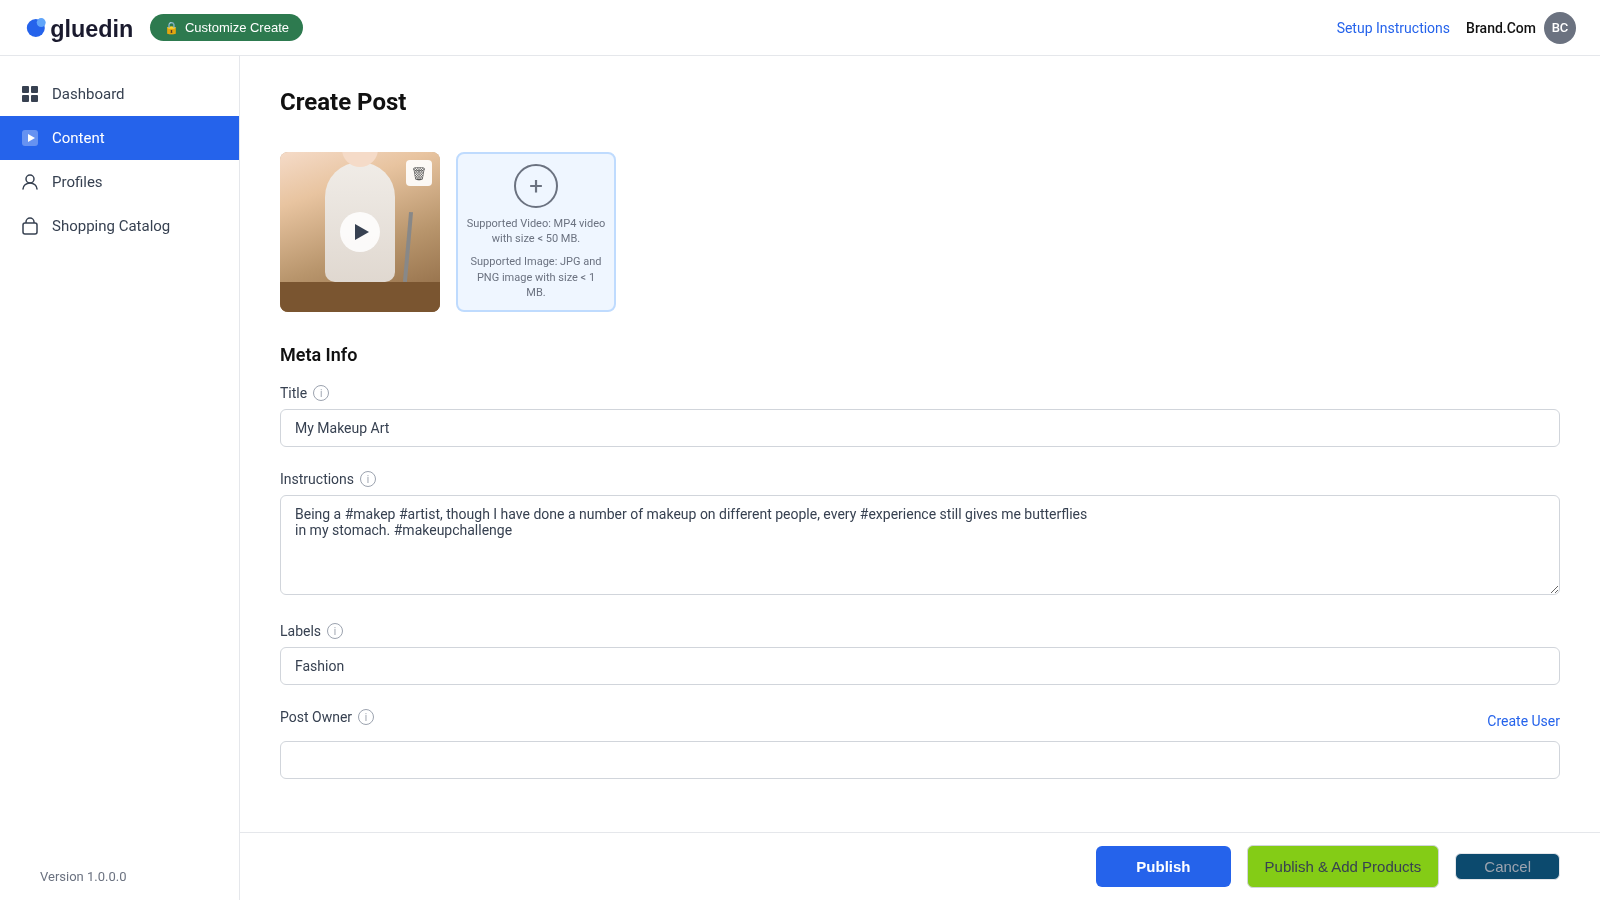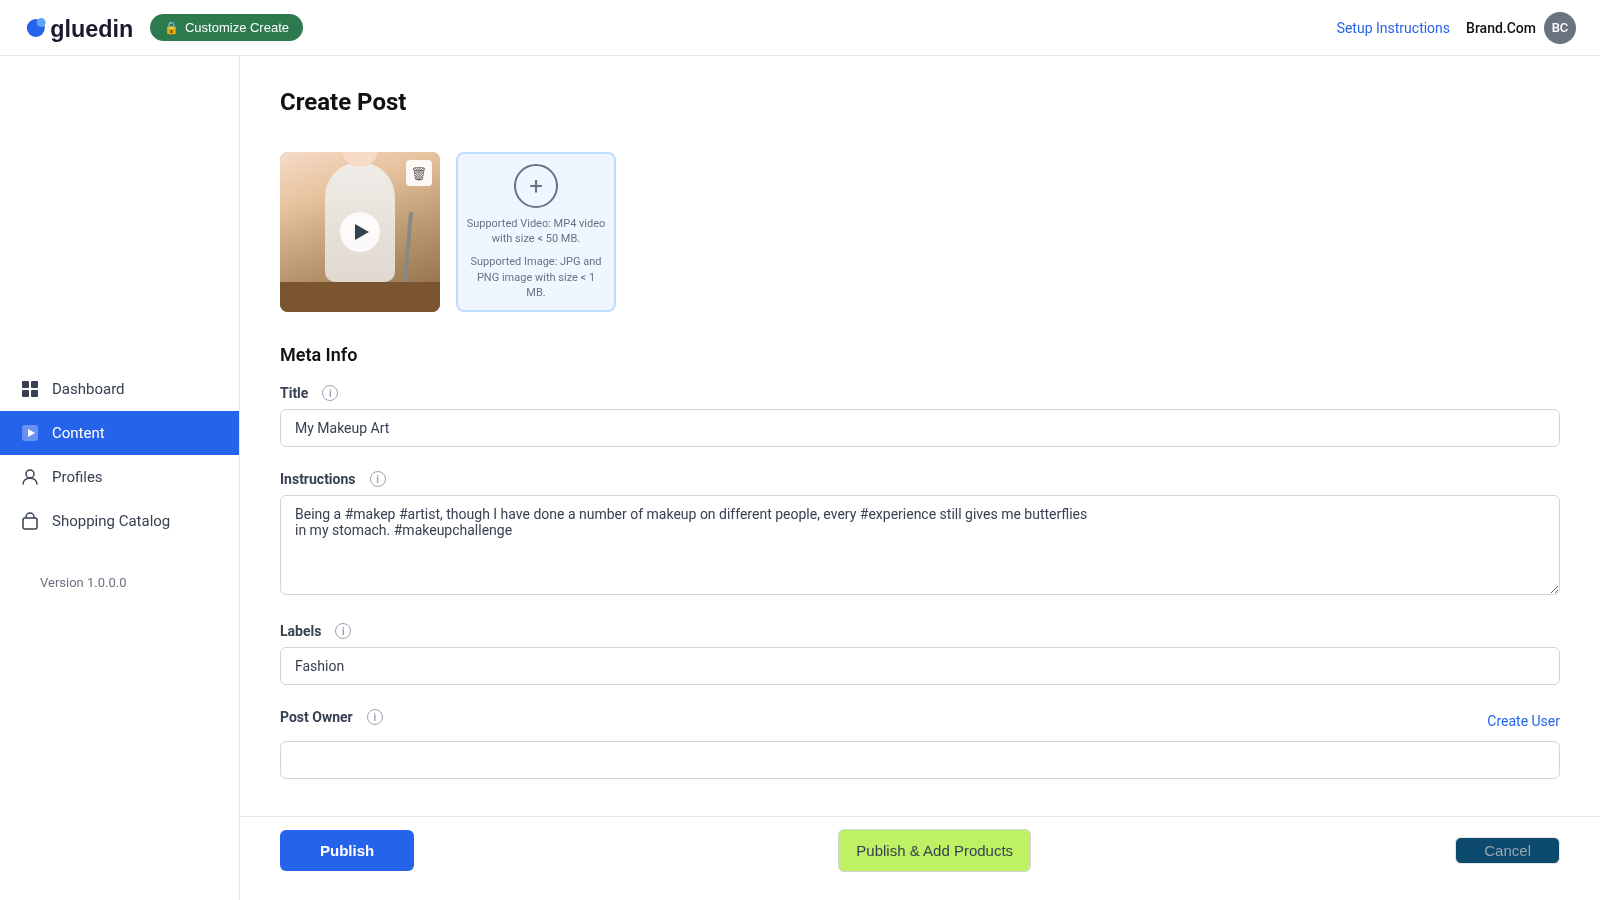--- a/index.html
+++ b/index.html
@@ -26,21 +26,21 @@
       width: 32px; height: 32px; border-radius: 50%; background: #6b7280;
       display: flex; align-items: center; justify-content: center; color: #fff; font-size: 13px;
     }
 
     
     .layout { display: flex; flex: 1; overflow: hidden; }
 
     
     .sidebar {
       width: 240px; background: #fff; border-right: 1px solid #e5e7eb;
-      display: flex; flex-direction: column; justify-content: center; flex-shrink: 0;
+      display: flex; flex-direction: column; justify-content: space-between; flex-shrink: 0;
     }
     .sidebar-nav { padding: 16px 0; }
     .nav-item {
       display: flex; align-items: center; gap: 12px; padding: 12px 20px;
       font-size: 15px; color: #374151; cursor: pointer; border-radius: 0;
     }
     .nav-item.active { background: #2563eb; color: #fff; }
     .nav-icon { width: 20px; height: 20px; display: flex; align-items: center; justify-content: center; flex-shrink: 0; }
     .sidebar-version { padding: 16px 20px; font-size: 13px; color: #6b7280; margin-left: 20px; }
 
@@ -65,49 +65,49 @@
       width: 44px; height: 44px; border: 2px solid #6b7280; border-radius: 50%;
       display: flex; align-items: center; justify-content: center; font-size: 24px; color: #6b7280;
     }
     .upload-text { font-size: 11px; color: #6b7280; text-align: center; line-height: 1.4; padding: 0 8px; }
 
     
     .meta-section-title { font-size: 18px; font-weight: 600; color: #111; margin-bottom: 20px; }
 
     .form-group { margin-bottom: 24px; }
     .form-label {
-      display: flex; align-items: center; gap: 14px;
-      font-size: 14px; font-weight: 700; color: #374151; margin-bottom: 8px;
+      display: flex; align-items: center; gap: 6px;
+      font-size: 14px; font-weight: 400; color: #374151; margin-bottom: 8px;
     }
     .info-icon {
       width: 16px; height: 16px; border: 1.5px solid #9ca3af; border-radius: 50%;
       display: flex; align-items: center; justify-content: center; font-size: 10px; color: #9ca3af; cursor: help;
     }
     .form-input {
       width: 100%; border: 1px solid #d1d5db; border-radius: 6px;
       padding: 10px 14px; font-size: 14px; color: #374151; outline: none;
       font-family: inherit;
     }
     textarea.form-input { resize: vertical; min-height: 100px; }
 
     .post-owner-row { display: flex; align-items: center; justify-content: space-between; margin-bottom: 8px; }
     .create-user-link { font-size: 14px; color: #2563eb; text-decoration: none; cursor: pointer; }
 
     
     .bottom-bar {
-      position: sticky; bottom: 16px; background: #fff; border-top: 1px solid #e5e7eb;
-      padding: 12px 40px; display: flex; align-items: center; justify-content: space-between;
+      position: sticky; bottom: 0; background: #fff; border-top: 1px solid #e5e7eb;
+      padding: 12px 40px; display: flex; align-items: center; justify-content: flex-end;
       gap: 16px; flex-shrink: 0;
     }
     .btn-publish {
       background: #2563eb; color: #fff; border: none; border-radius: 6px;
       padding: 12px 40px; font-size: 15px; font-weight: 600; cursor: pointer;
     }
     .btn-publish-add {
-      background: #bef264; color: #374151; border: 1.5px solid #d1d5db; border-radius: 6px;
+      background: #84cc16; color: #374151; border: 1.5px solid #d1d5db; border-radius: 6px;
       padding: 12px 17px; font-size: 15px; font-weight: 500; cursor: pointer;
     }
     .btn-cancel {
       background: #0c4a6e; color: #9ca3af; border: 1.5px solid #e5e7eb; border-radius: 6px;
       padding: 4px 28px; font-size: 15px; font-weight: 500; cursor: pointer;
     }
 
     
     .thumbnail-scene {
       width: 100%; height: 100%;

